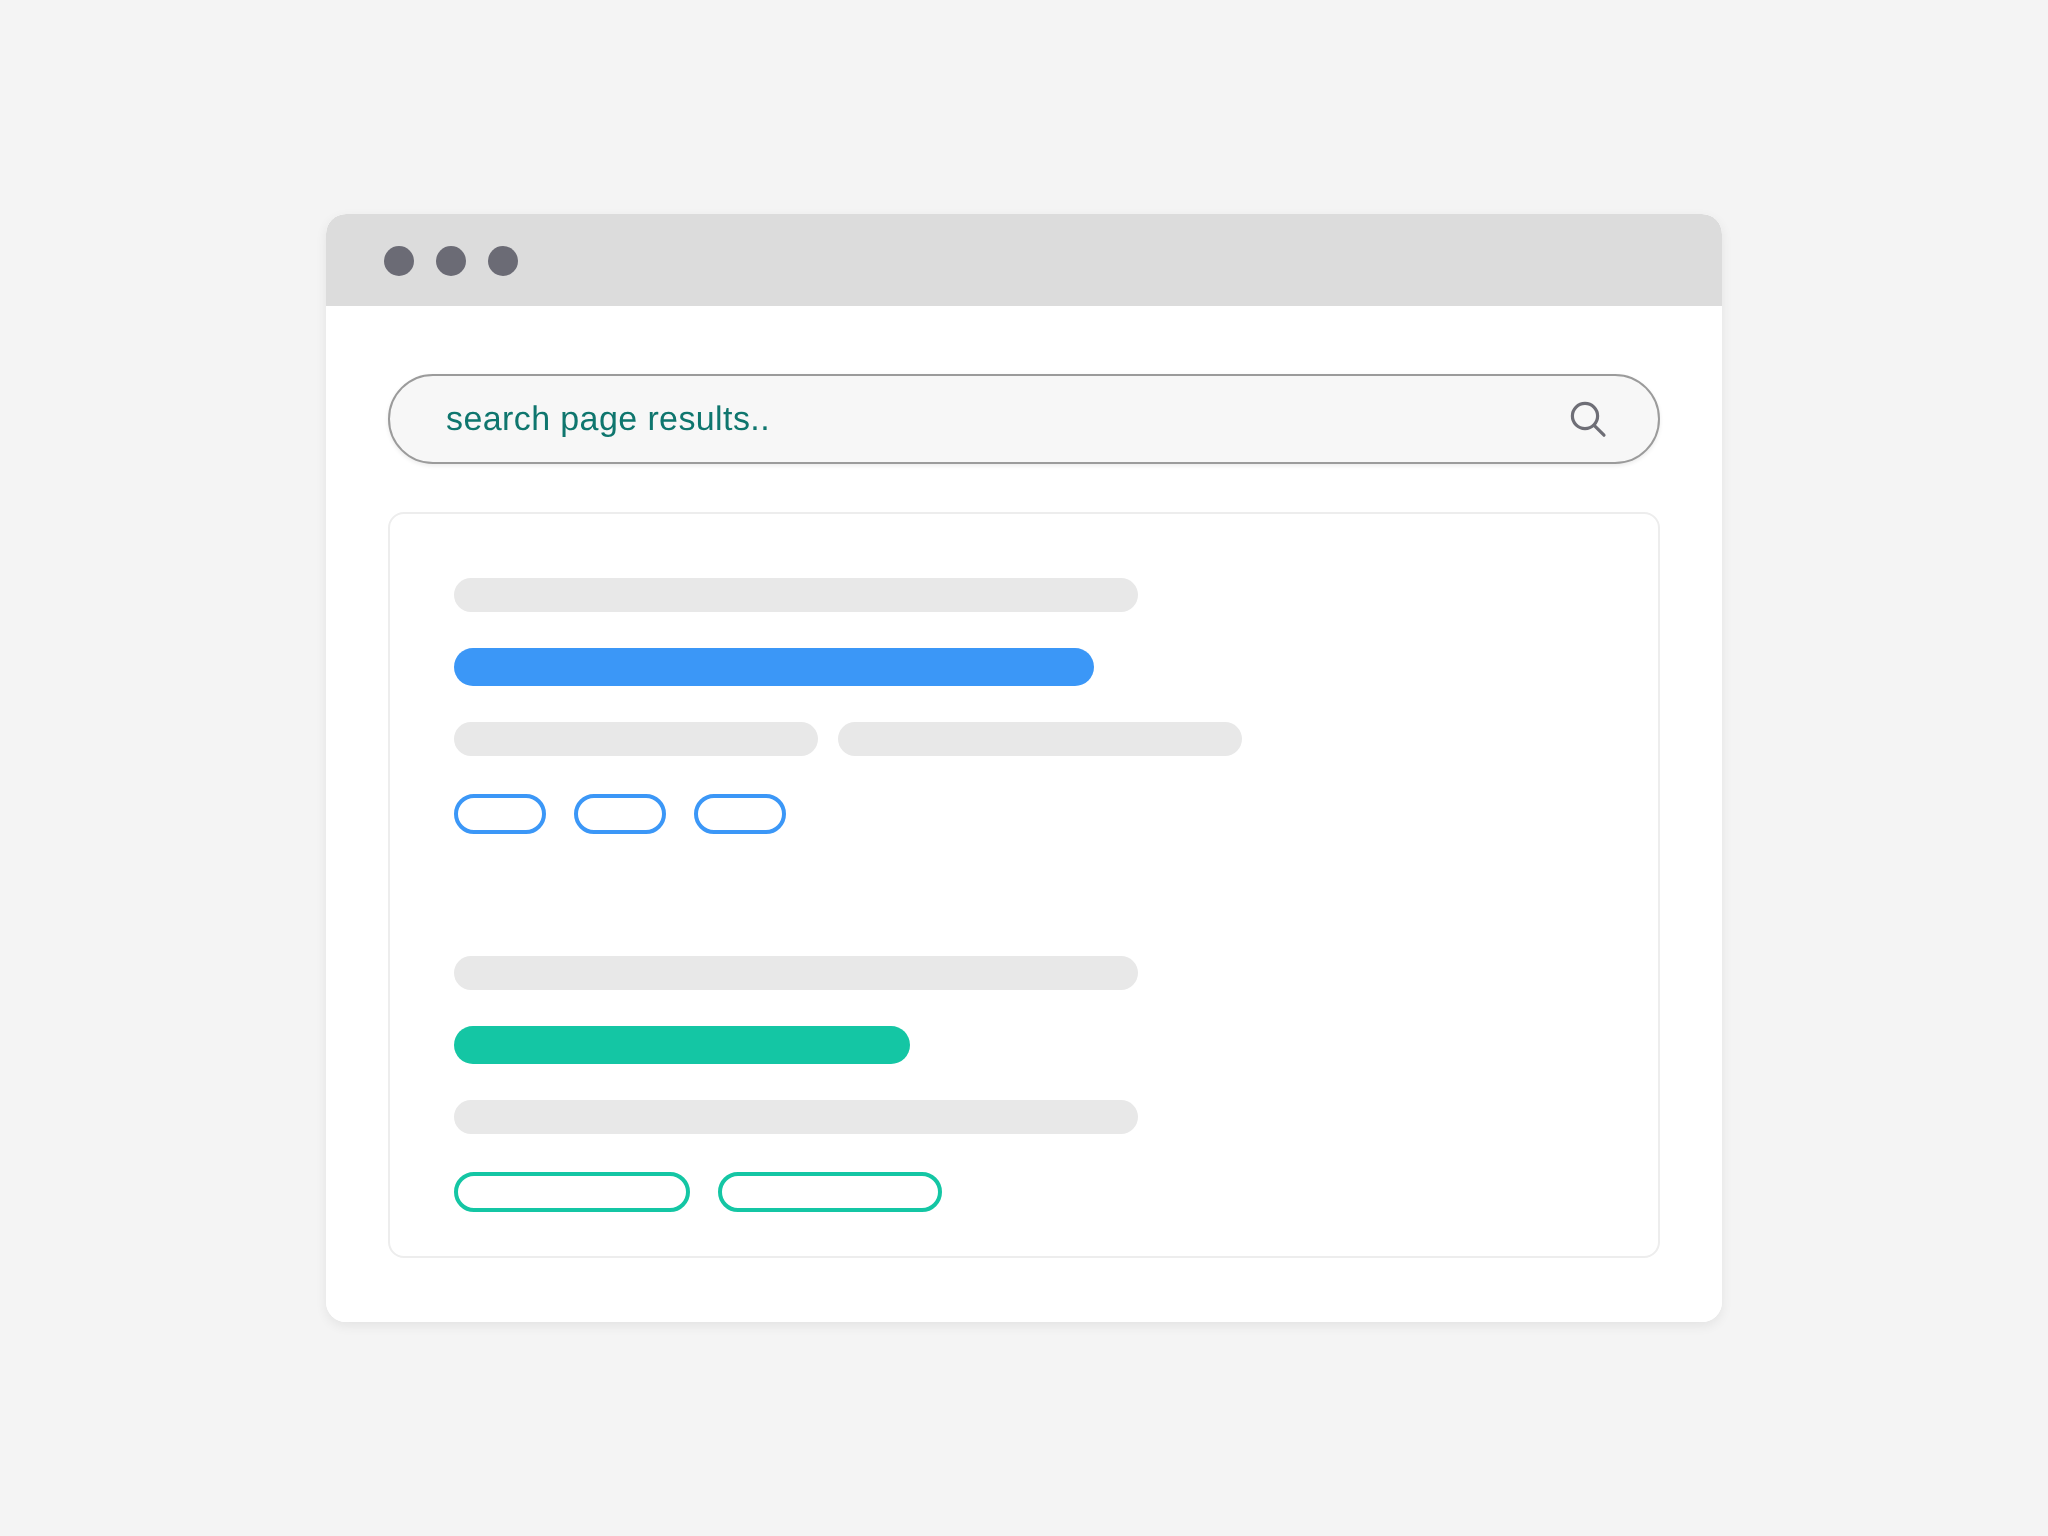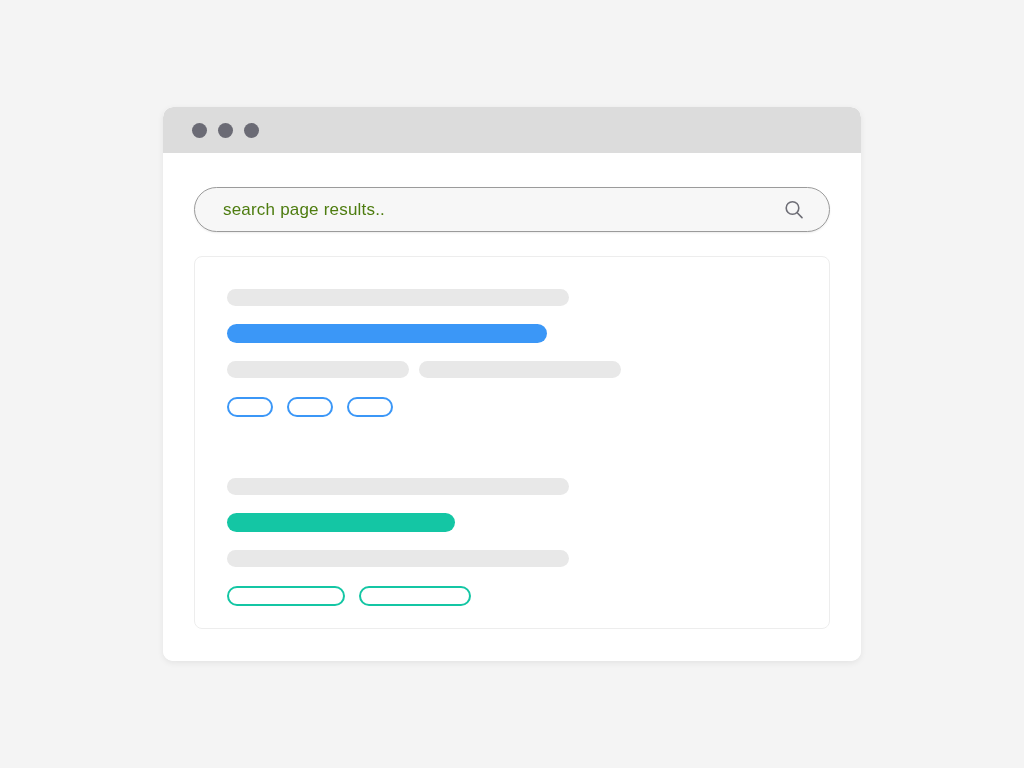--- a/index.html
+++ b/index.html
@@ -70,21 +70,21 @@
     border: 1.5px solid #9b9b9b;
     border-radius: 23px;
     display: flex;
     align-items: center;
     box-shadow: 0 1px 2px rgba(0,0,0,0.08);
   }
 
   .search-placeholder {
     flex: 1;
     margin-left: 28px;
-    color: #4d7c0f;
+    color: #0f766e;
     font-size: 17px;
     letter-spacing: 0.2px;
     user-select: none;
     white-space: nowrap;
     overflow: hidden;
   }
 
   .search-icon {
     margin-right: 24px;
     display: flex;

